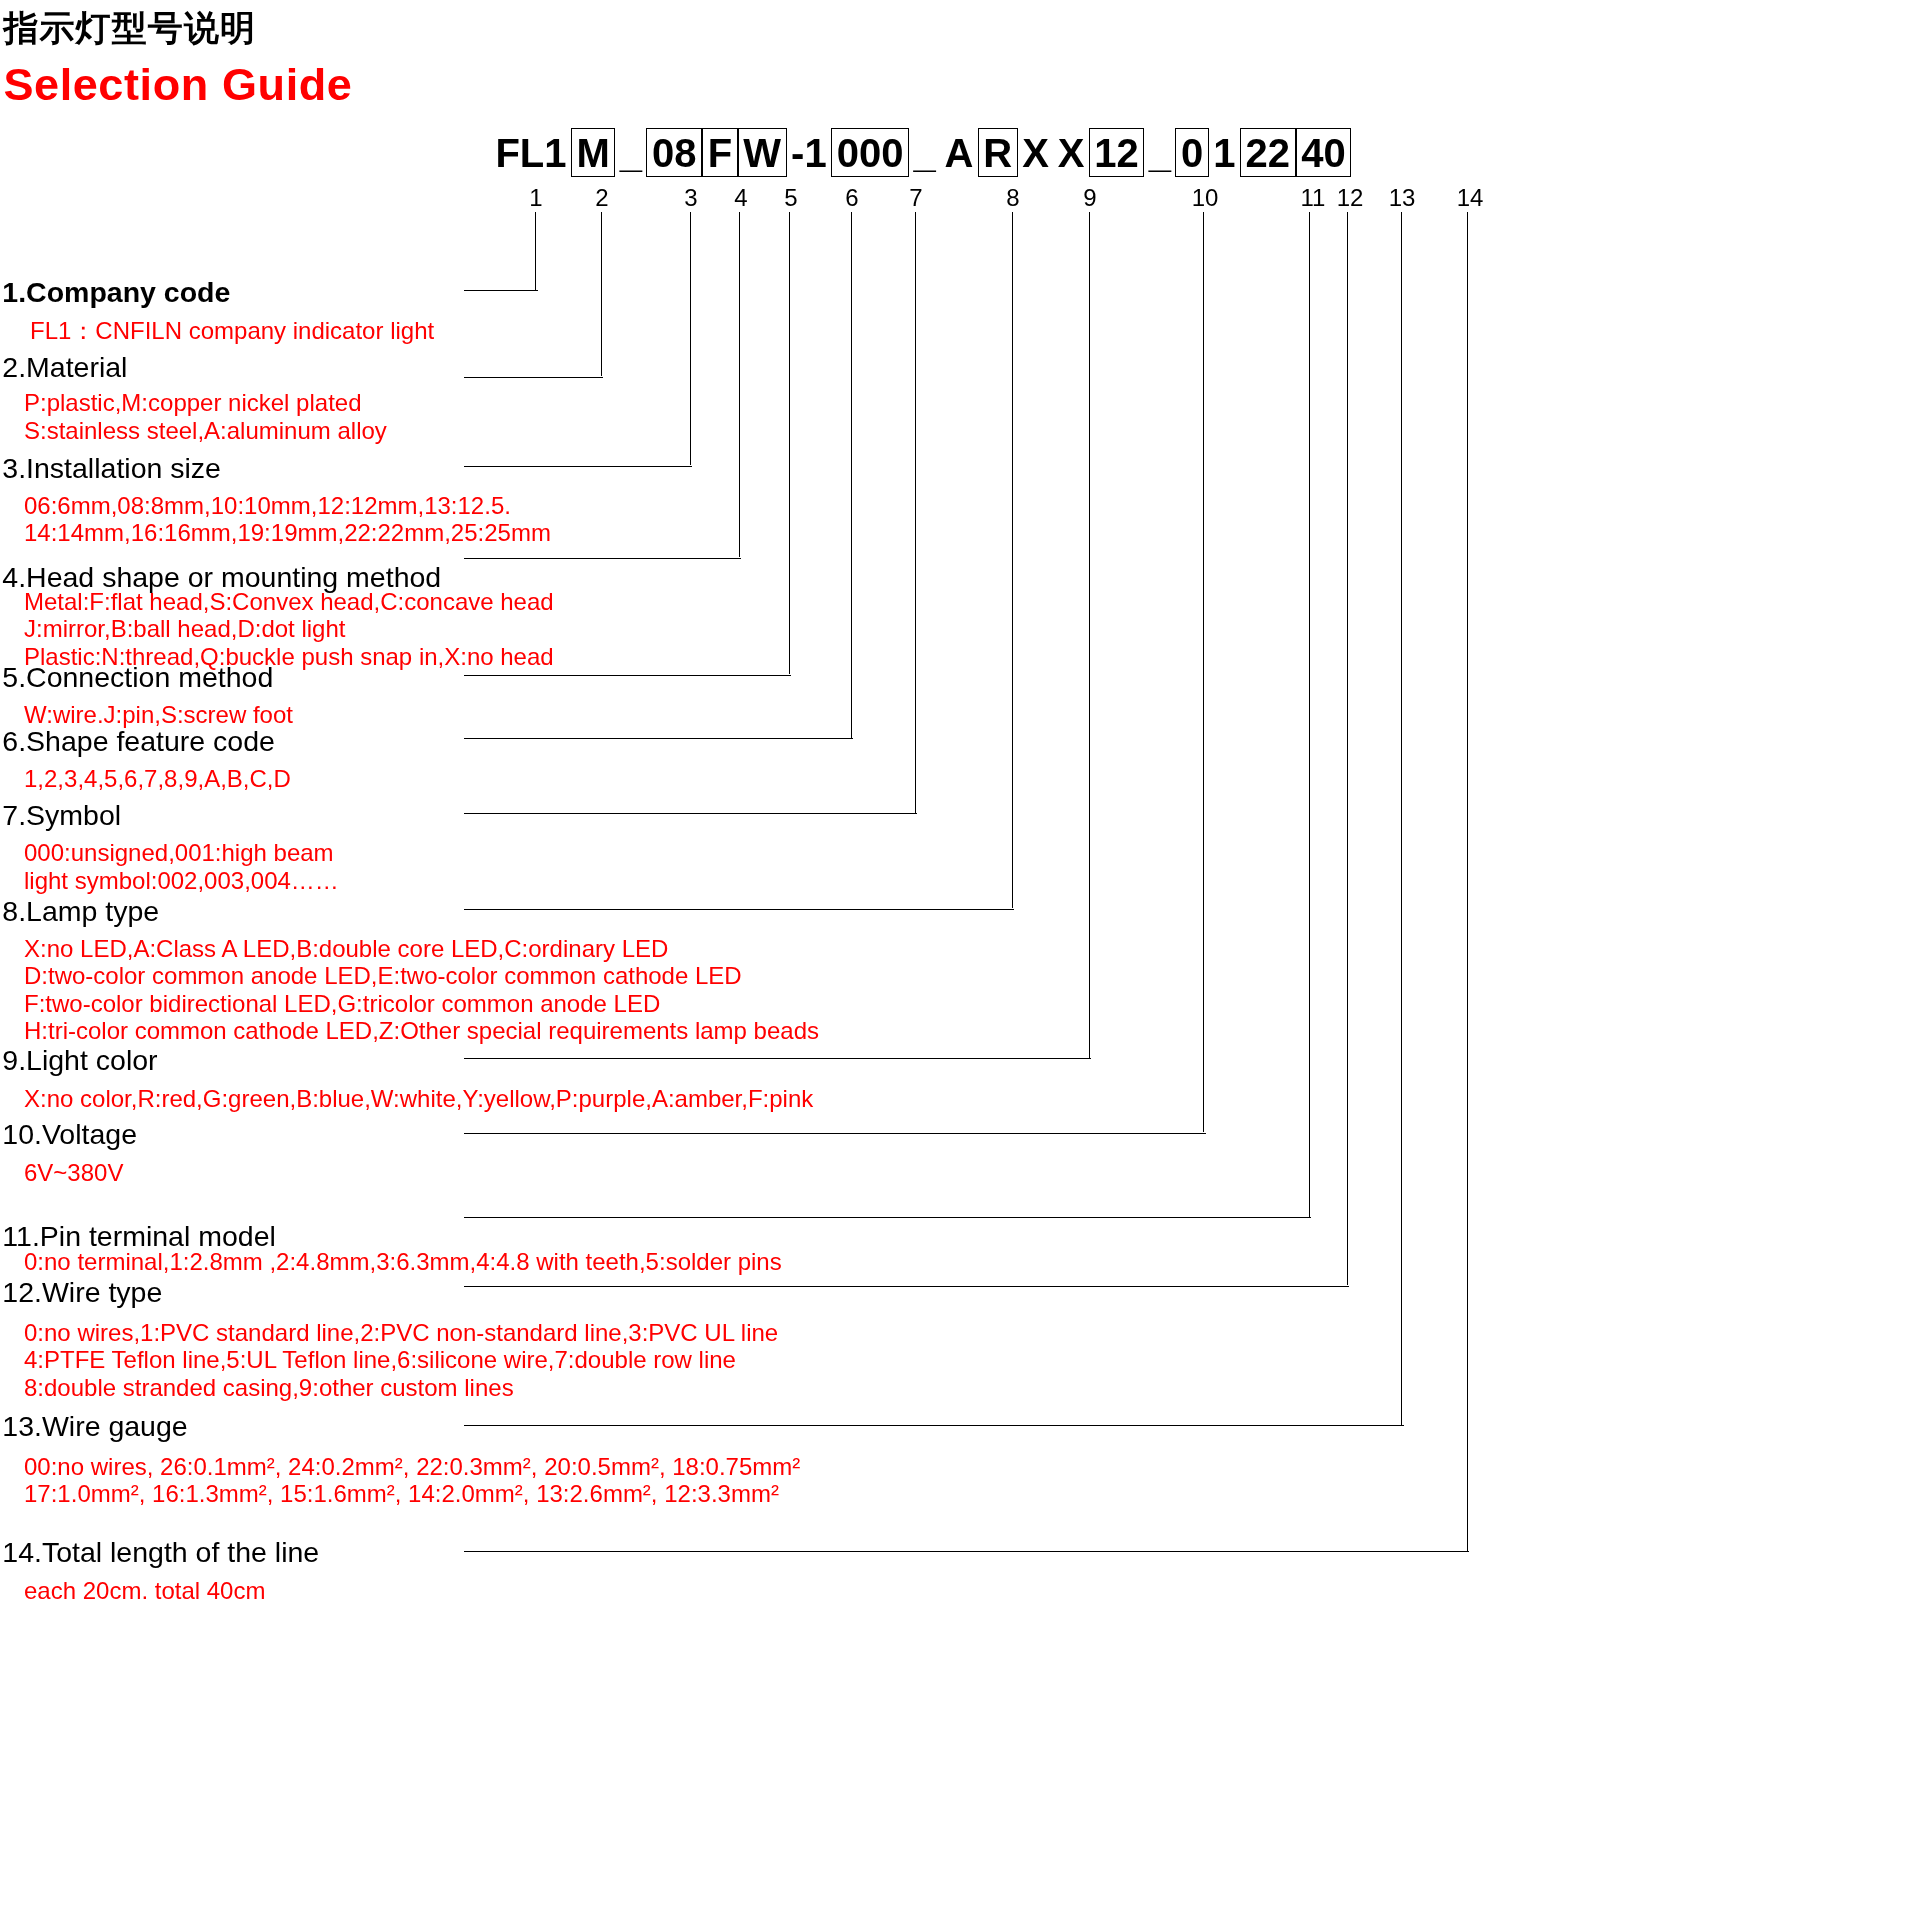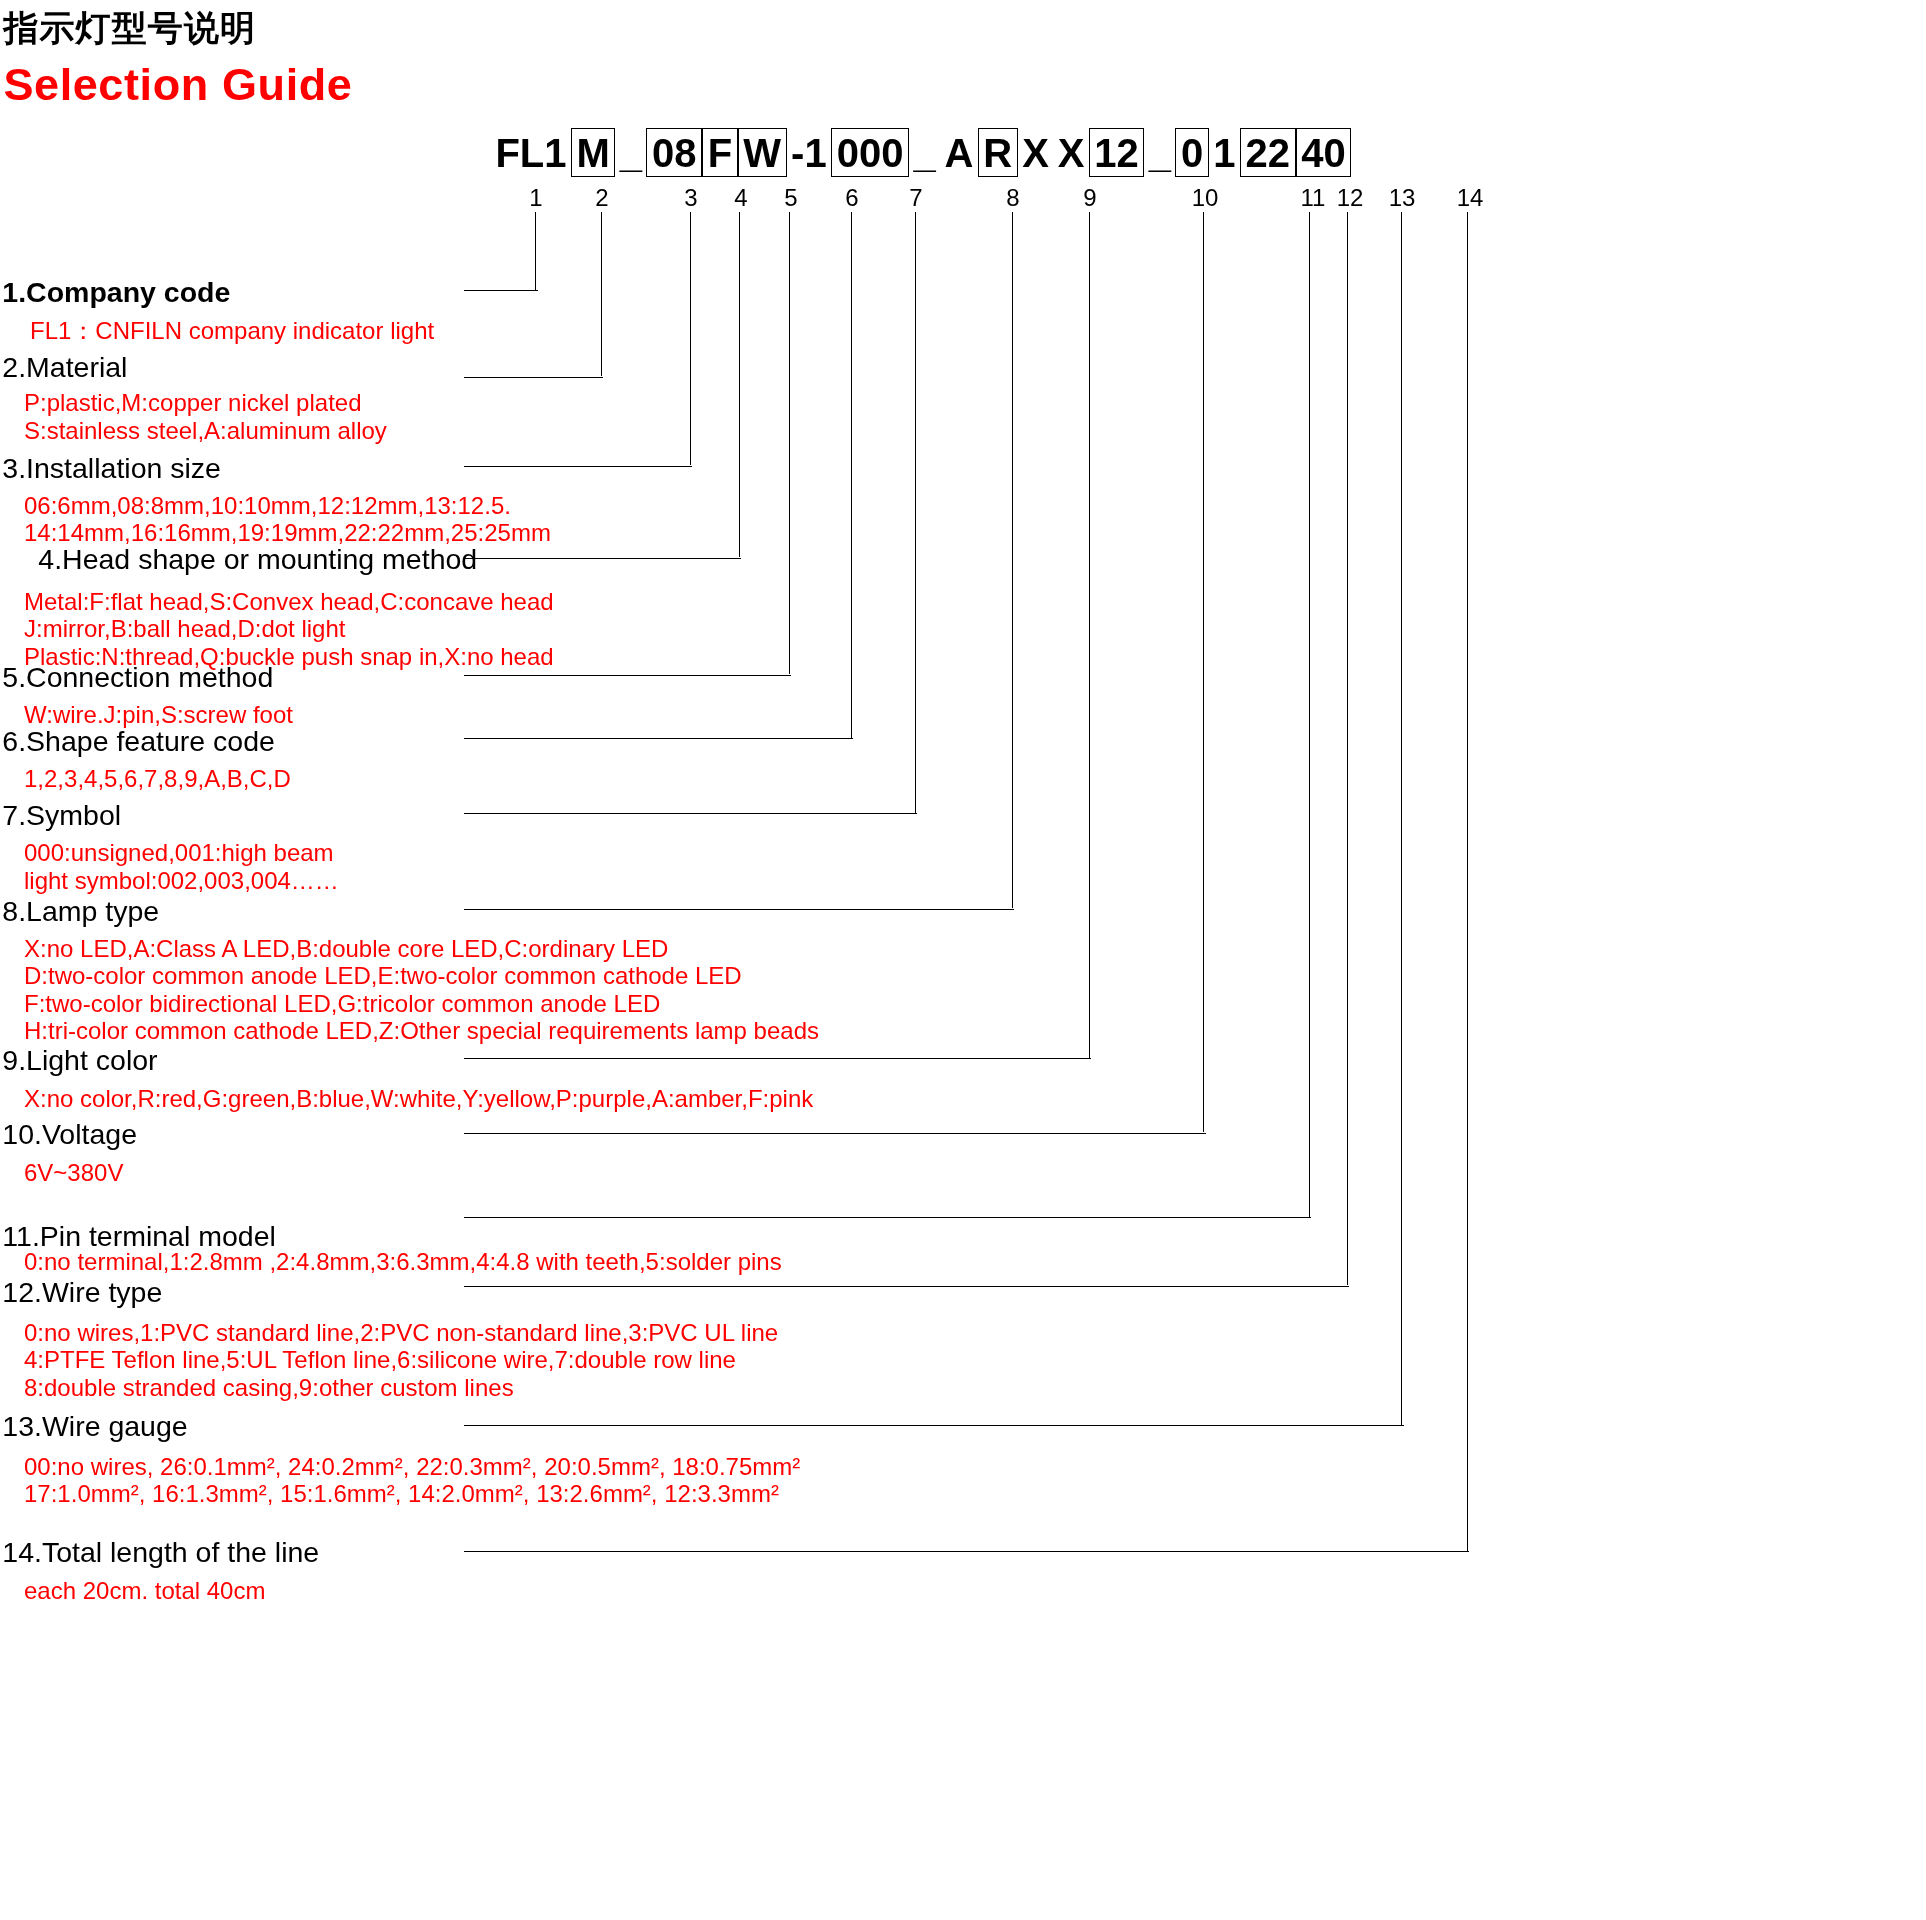--- a/index.html
+++ b/index.html
@@ -201,21 +201,21 @@
   </div>
   <div class="item-desc" style="left:24px; top:389px;">P:plastic,M:copper nickel plated</div>
   <div class="item-desc" style="left:24px; top:417px;">S:stainless steel,A:aluminum alloy</div>
 
   <div class="item-title" style="left:2.3px; top:452px;">
     <span>3.</span><span>Installation size</span>
   </div>
   <div class="item-desc" style="left:24px; top:492px;">06:6mm,08:8mm,10:10mm,12:12mm,13:12.5.</div>
   <div class="item-desc" style="left:24px; top:519px;">14:14mm,16:16mm,19:19mm,22:22mm,25:25mm</div>
 
-  <div class="item-title" style="left:2.3px; top:543px;margin-left:36px;">
+  <div class="item-title" style="left:2.3px; top:561px;">
     <span>4.</span><span>Head shape or mounting method</span>
   </div>
   <div class="item-desc" style="left:24px; top:588px;">Metal:F:flat head,S:Convex head,C:concave head</div>
   <div class="item-desc" style="left:24px; top:615px;">          J:mirror,B:ball head,D:dot light</div>
   <div class="item-desc" style="left:24px; top:643px;">Plastic:N:thread,Q:buckle push snap in,X:no head</div>
 
   <div class="item-title" style="left:2.3px; top:661px;">
     <span>5.</span><span>Connection method</span>
   </div>
   <div class="item-desc" style="left:24px; top:701px;">W:wire.J:pin,S:screw foot</div>

